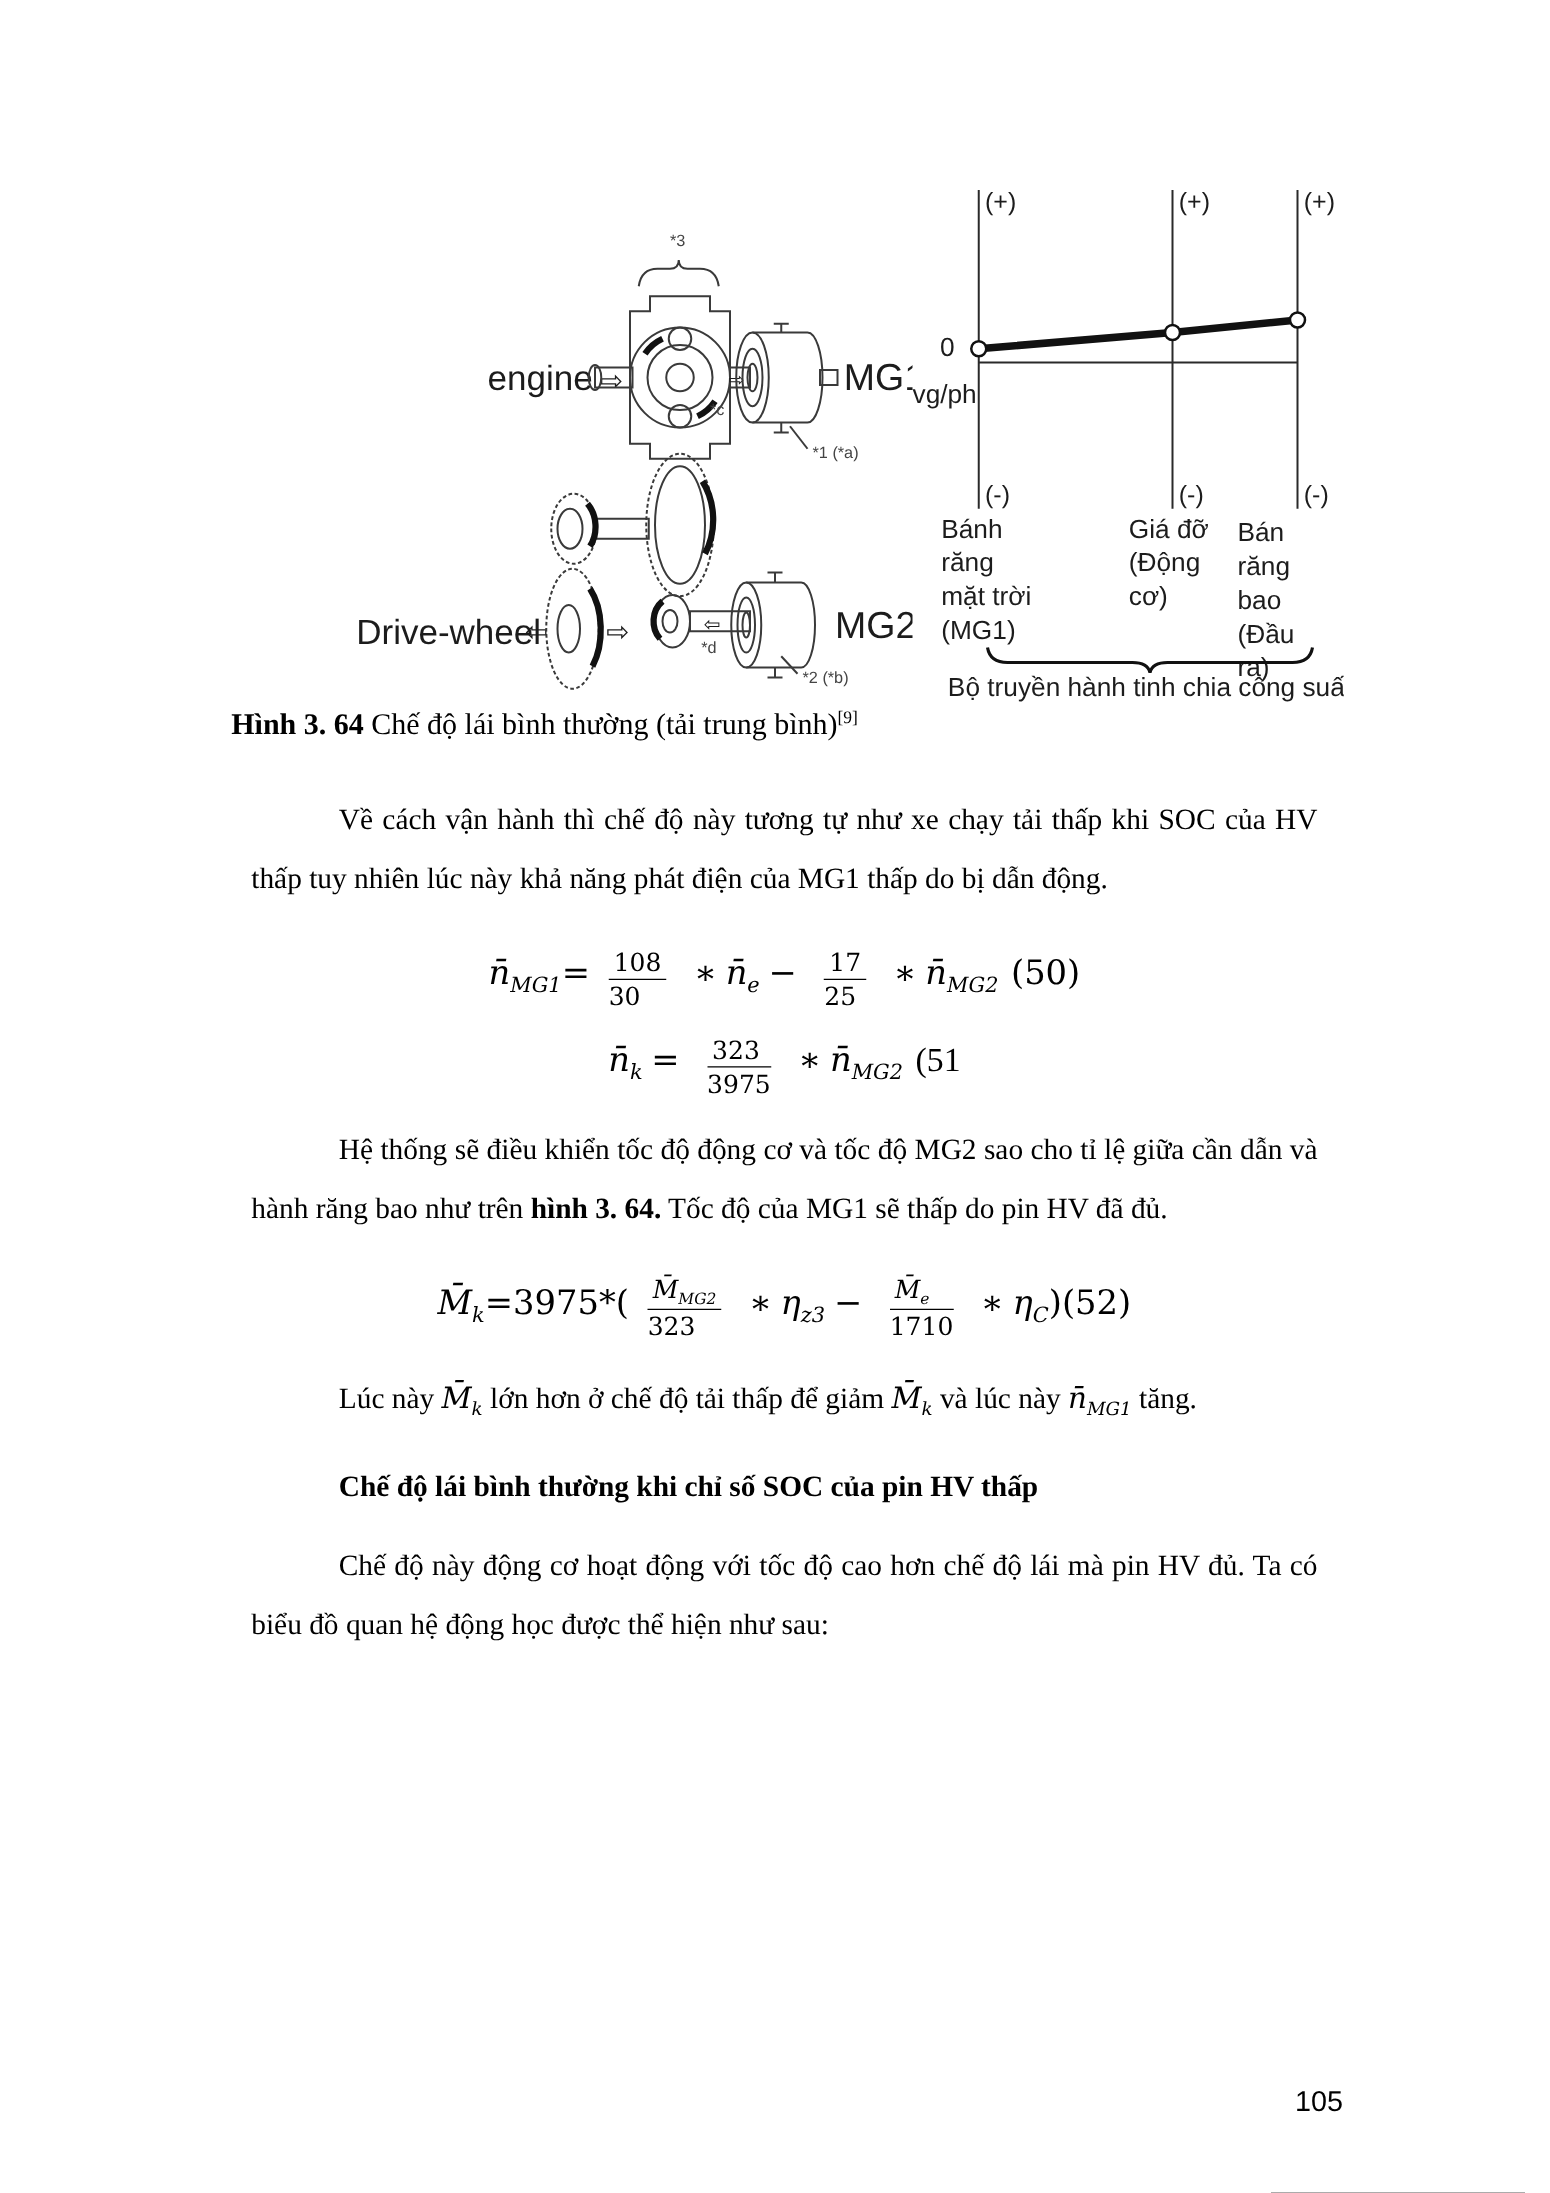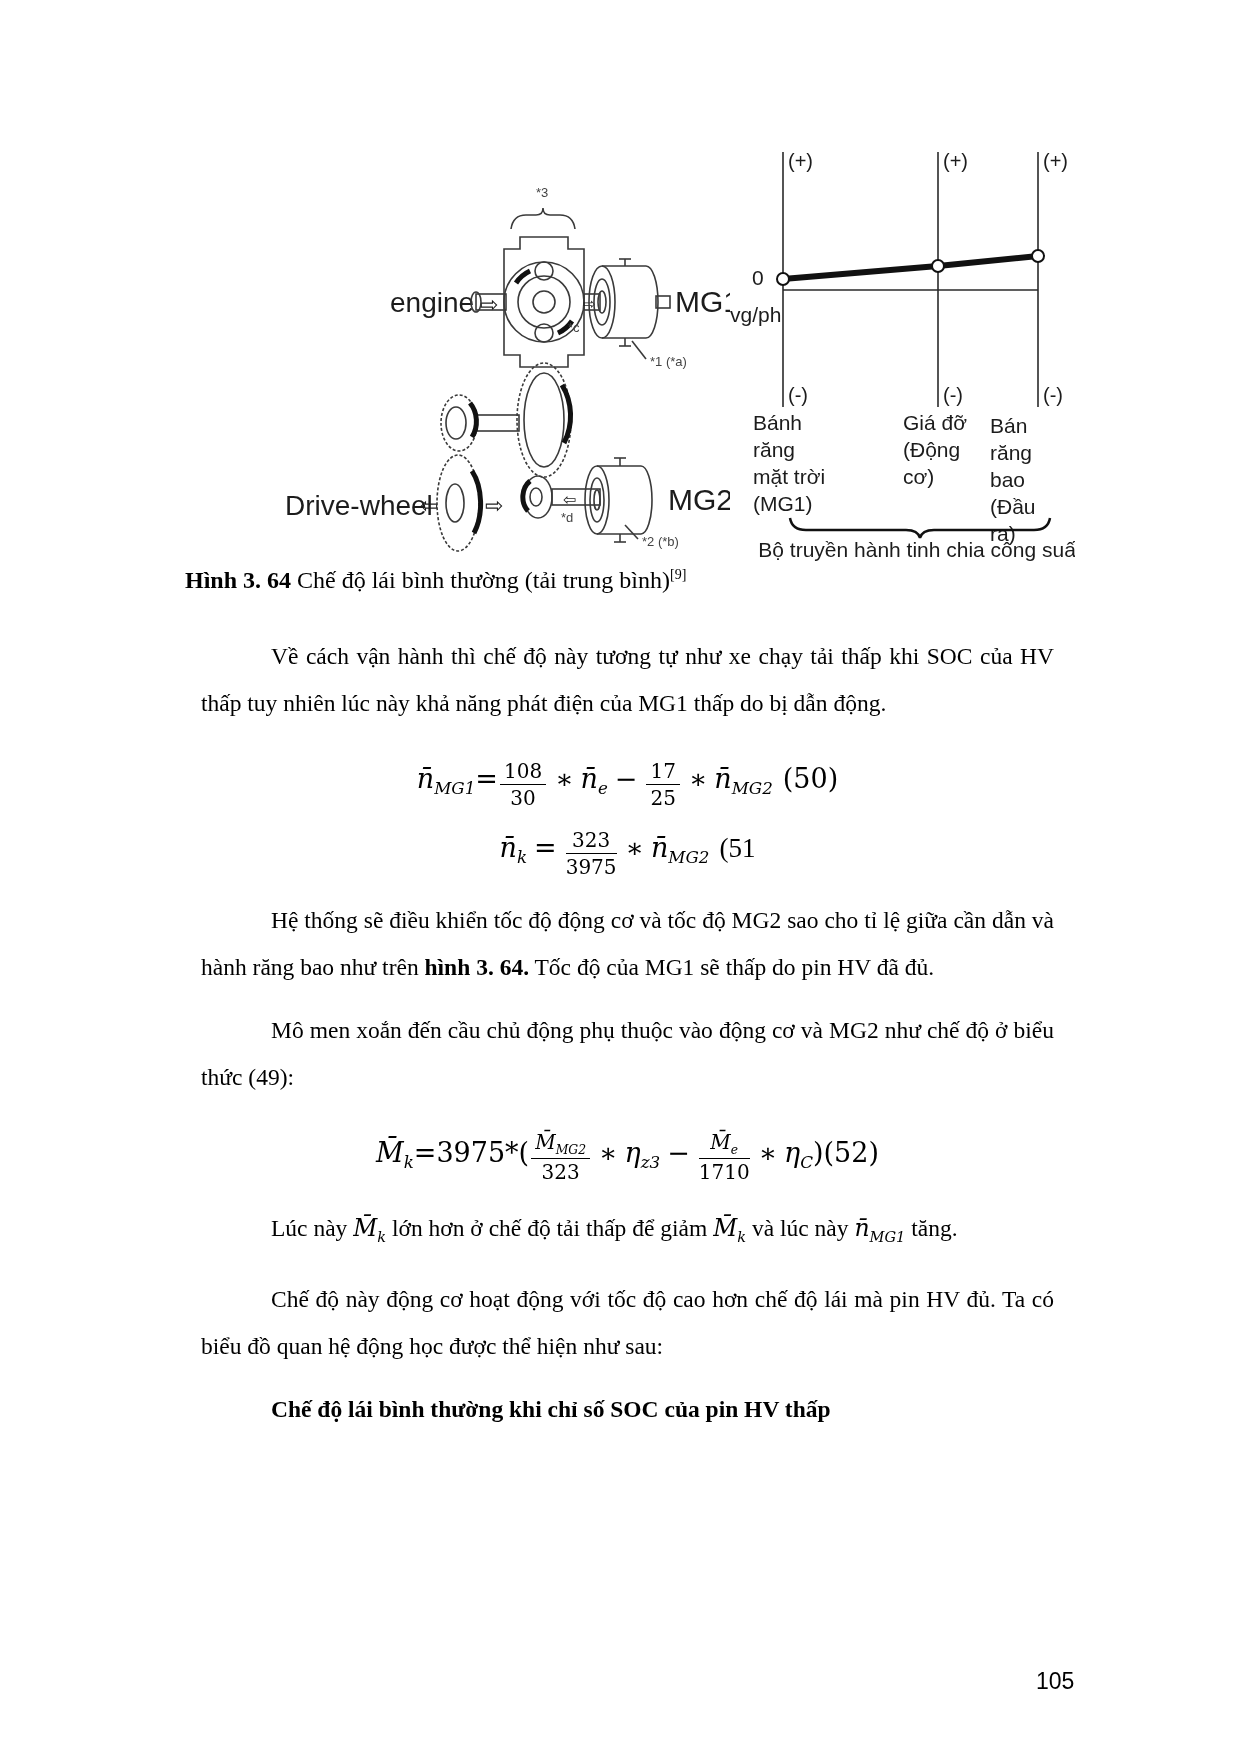--- a/index.html
+++ b/index.html
@@ -29,22 +29,22 @@
   
   .formula { margin:0; text-align:center; font-size:27px; line-height:66px; height:66px;
              font-family:"DejaVu Serif", serif; }
   .f-tall { height:72px; line-height:72px; }
   .mvar { font-style:italic; }
   .msub { font-style:italic; font-size:0.62em; }
   .mop  { margin:0 7px; }
   .mnum { font-style:normal; }
   .mtag { font-style:normal; margin-left:10px; }
   .mtag-sans { font-style:normal; margin-left:10px; font-family:Liberation Serif, serif; }
-  .frac { display:inline-block; vertical-align:-0.85em; text-align:center;
-          font-size:20px; line-height:1.15; margin:0 2px; }
+  .frac { display:inline-block; vertical-align:-0.85em; text-align:left;
+          font-size:20px; line-height:1.15; margin:0 15px; }
   .frac .num { display:block; border-bottom:1.6px solid #000; padding:0 4px 1px 4px; }
   .frac .den { display:block; padding-top:2px; }
   .imvar { font-style:italic; font-family:"DejaVu Serif", serif; }
   .imsub { font-style:italic; font-size:0.62em; font-family:"DejaVu Serif", serif; }
   
   .page-num { position:absolute; left:1036px; top:1668px; font-size:23px;
               font-family:"Liberation Sans", sans-serif; }
 </style>
 </head>
 <body>
@@ -193,29 +193,28 @@
     <div class="formula f-tall mt26">
       <span class="mvar">n̄</span><sub class="msub">MG1</sub><span class="mnum">=</span><span class="frac"><span class="num">108</span><span class="den">30</span></span><span class="mop">∗</span><span class="mvar">n̄</span><sub class="msub">e</sub><span class="mop">−</span><span class="frac"><span class="num">17</span><span class="den">25</span></span><span class="mop">∗</span><span class="mvar">n̄</span><sub class="msub">MG2</sub><span class="mtag">(50)</span>
     </div>
 
     <div class="formula mt10">
       <span class="mvar">n̄</span><sub class="msub">k</sub><span class="mop">=</span><span class="frac"><span class="num">323</span><span class="den">3975</span></span><span class="mop">∗</span><span class="mvar">n̄</span><sub class="msub">MG2</sub><span class="mtag-sans">(51</span>
     </div>
 
     <p class="body mt10"><span>Hệ thống sẽ điều khiển tốc độ động cơ và tốc độ MG2 sao cho tỉ lệ giữa cần dẫn và hành răng bao như trên </span><b>hình 3. 64.</b><span> Tốc độ của MG1 sẽ thấp do pin HV đã đủ.</span></p>
 
-    <p class="body mt10">Mô men xoắn đến cầu chủ động phụ thuộc vào động cơ và MG2 như chế độ ở biểu thức (49):</p>
 
     <div class="formula f-tall mt20">
       <span class="mvar">M̄</span><sub class="msub">k</sub><span class="mnum">=3975*(</span><span class="frac"><span class="num"><i class="imvar">M̄</i><sub class="imsub">MG2</sub></span><span class="den">323</span></span><span class="mop">∗</span><span class="mvar">η</span><sub class="msub">z3</sub><span class="mop">−</span><span class="frac"><span class="num"><i class="imvar">M̄</i><sub class="imsub">e</sub></span><span class="den">1710</span></span><span class="mop">∗</span><span class="mvar">η</span><sub class="msub">C</sub><span class="mnum">)</span><span class="mnum">(52)</span>
     </div>
 
     <p class="body mt18"><span>Lúc này </span><span class="imvar">M̄</span><sub class="imsub">k</sub><span> lớn hơn ở chế độ tải thấp để giảm </span><span class="imvar">M̄</span><sub class="imsub">k</sub><span> và lúc này </span><span class="imvar">n̄</span><sub class="imsub">MG1</sub><span> tăng.</span></p>
 
+    <p class="body heading">Chế độ lái bình thường khi chỉ số SOC của pin HV thấp</p>
+
     <p class="body indent-lg mt16">Chế độ này động cơ hoạt động với tốc độ cao hơn chế độ lái mà pin HV đủ. Ta có biểu đồ quan hệ động học được thể hiện như sau:</p>
 
-    <p class="body heading">Chế độ lái bình thường khi chỉ số SOC của pin HV thấp</p>
-
   </div>
 
   <div class="page-num">105</div>
 
 </div>
 
 </body></html>

